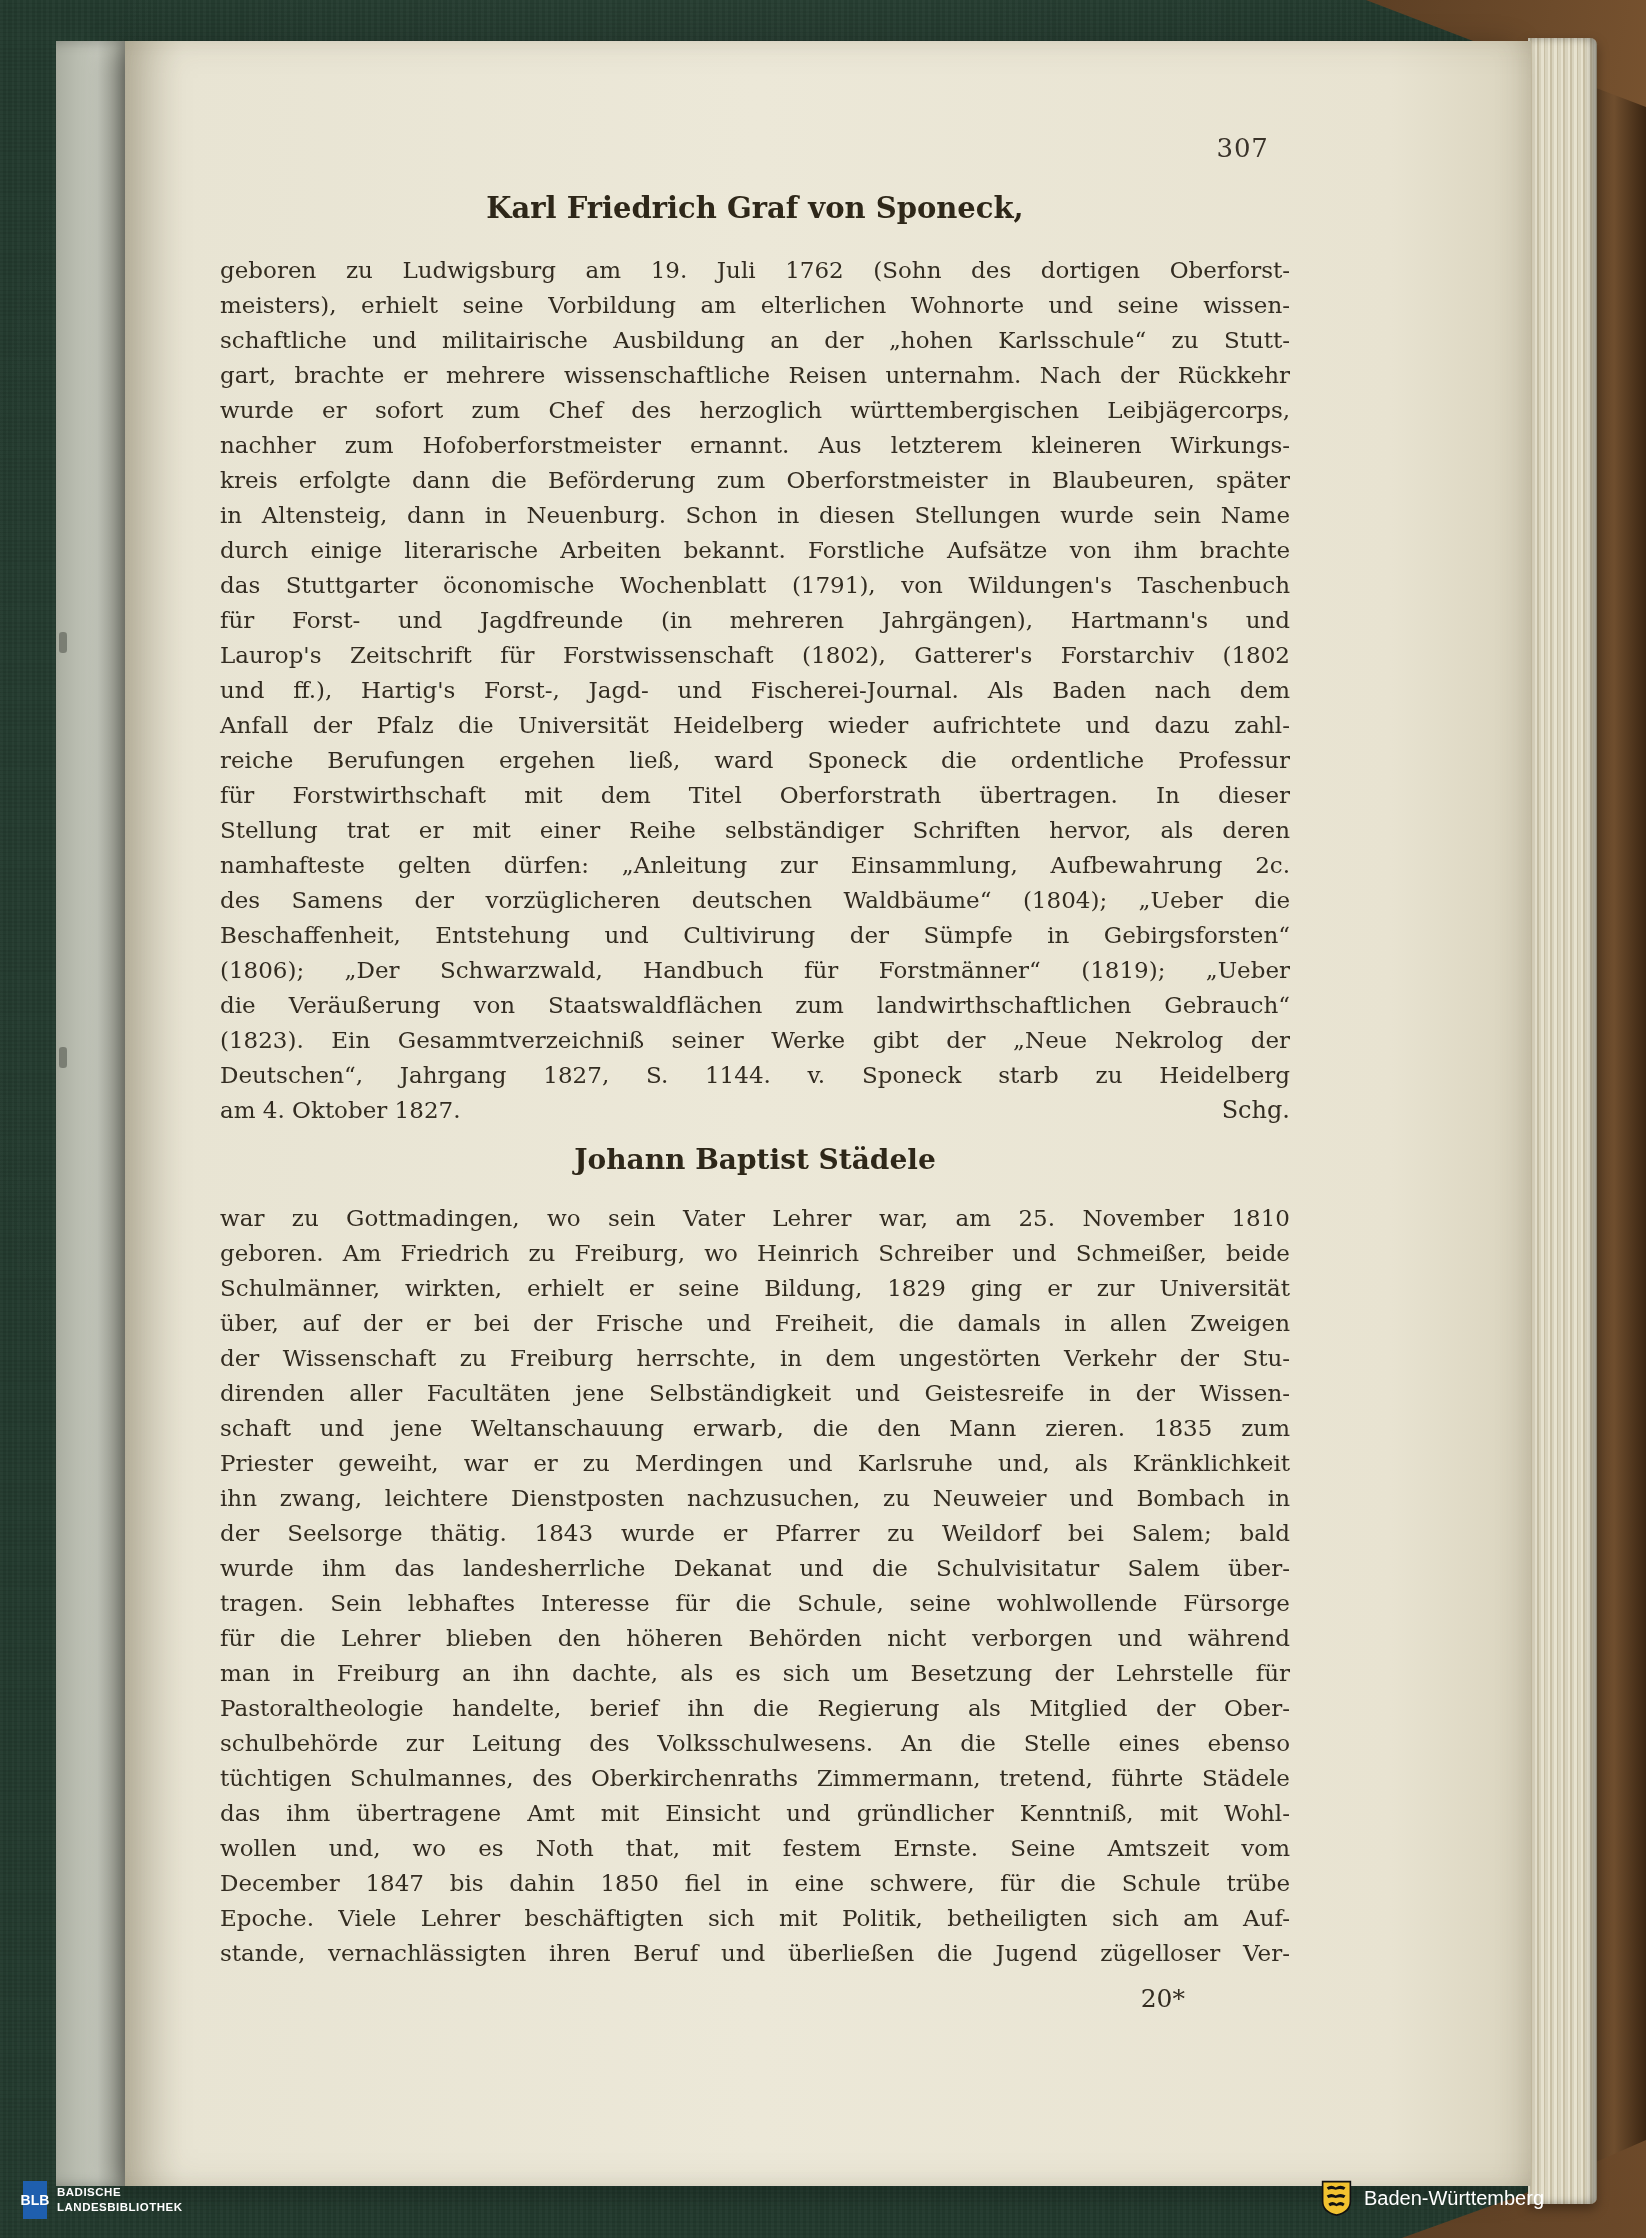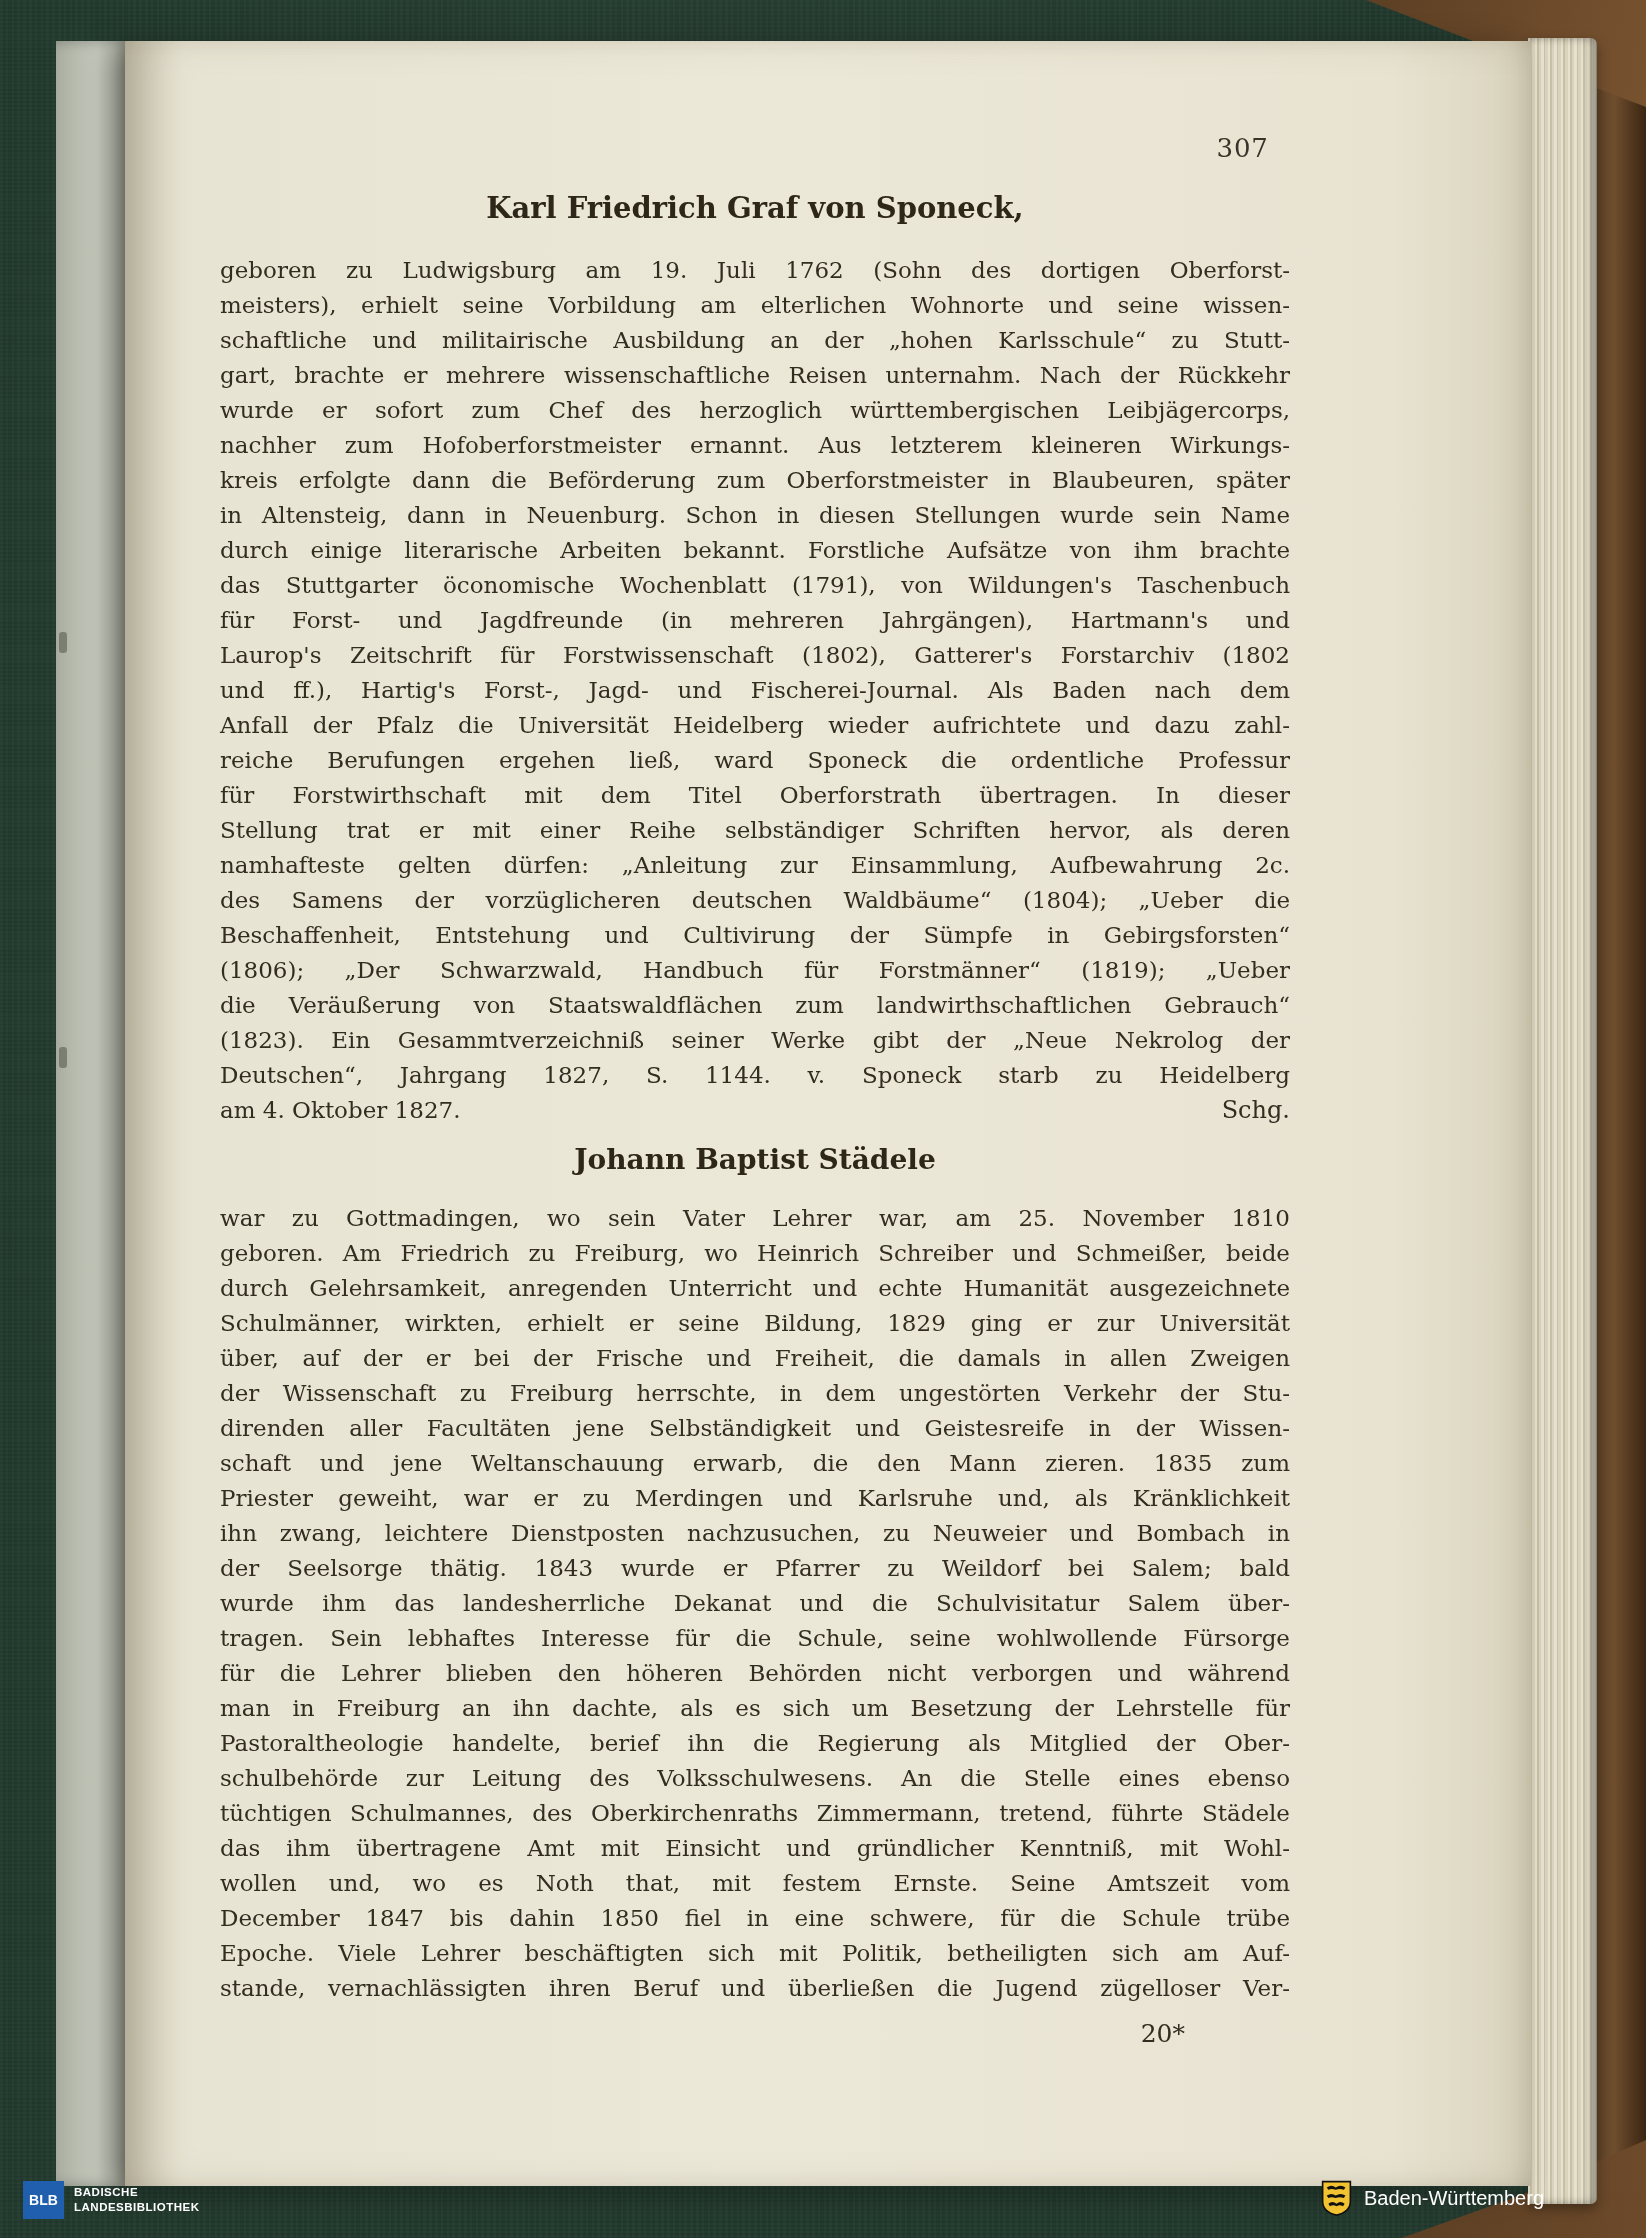--- a/index.html
+++ b/index.html
@@ -81,21 +81,21 @@
   }
   .final-line .sig { font-size:24px; }
   .sig-mark { margin-top:13px; text-align:right; padding-right:105px; font-size:25px; }
 
   
   .footer-left {
     position:absolute; left:23px; bottom:20px;
     display:flex; gap:10px; align-items:center;
   }
   .blb-box {
-    width:41px; height:38px; background:#1f5fae; color:#fff;
+    width:24px; height:38px; background:#1f5fae; color:#fff;
     font-family:"Liberation Sans", sans-serif; font-weight:bold; font-size:14px;
     display:flex; align-items:center; justify-content:center;
   }
   .blb-name {
     color:#fff; font-family:"Liberation Sans", sans-serif; font-weight:bold;
     font-size:11.5px; line-height:15px; letter-spacing:0.5px;
   }
   .footer-right {
     position:absolute; right:102px; bottom:23px;
     display:flex; gap:11.5px; align-items:center;
@@ -151,21 +151,20 @@
     <div class="final-line">
       <span>am 4. Oktober 1827.</span>
       <span class="sig">Schg.</span>
     </div>
 
     <h1 class="entry-heading second">Johann Baptist Städele</h1>
 
     <div class="lines second">
         <div class="tline">war zu Gottmadingen, wo sein Vater Lehrer war, am 25. November 1810</div>
         <div class="tline">geboren. Am Friedrich zu Freiburg, wo Heinrich Schreiber und Schmeißer, beide</div>
-        <div class="tline">durch Gelehrsamkeit, anregenden Unterricht und echte Humanität ausgezeichnete</div>
         <div class="tline">Schulmänner, wirkten, erhielt er seine Bildung, 1829 ging er zur Universität</div>
         <div class="tline">über, auf der er bei der Frische und Freiheit, die damals in allen Zweigen</div>
         <div class="tline">der Wissenschaft zu Freiburg herrschte, in dem ungestörten Verkehr der Stu-</div>
         <div class="tline">direnden aller Facultäten jene Selbständigkeit und Geistesreife in der Wissen-</div>
         <div class="tline">schaft und jene Weltanschauung erwarb, die den Mann zieren.  1835 zum</div>
         <div class="tline">Priester geweiht, war er zu Merdingen und Karlsruhe und, als Kränklichkeit</div>
         <div class="tline">ihn zwang, leichtere Dienstposten nachzusuchen, zu Neuweier und Bombach in</div>
         <div class="tline">der Seelsorge thätig.  1843 wurde er Pfarrer zu Weildorf bei Salem; bald</div>
         <div class="tline">wurde ihm das landesherrliche Dekanat und die Schulvisitatur Salem über-</div>
         <div class="tline">tragen.  Sein lebhaftes Interesse für die Schule, seine wohlwollende Fürsorge</div>

